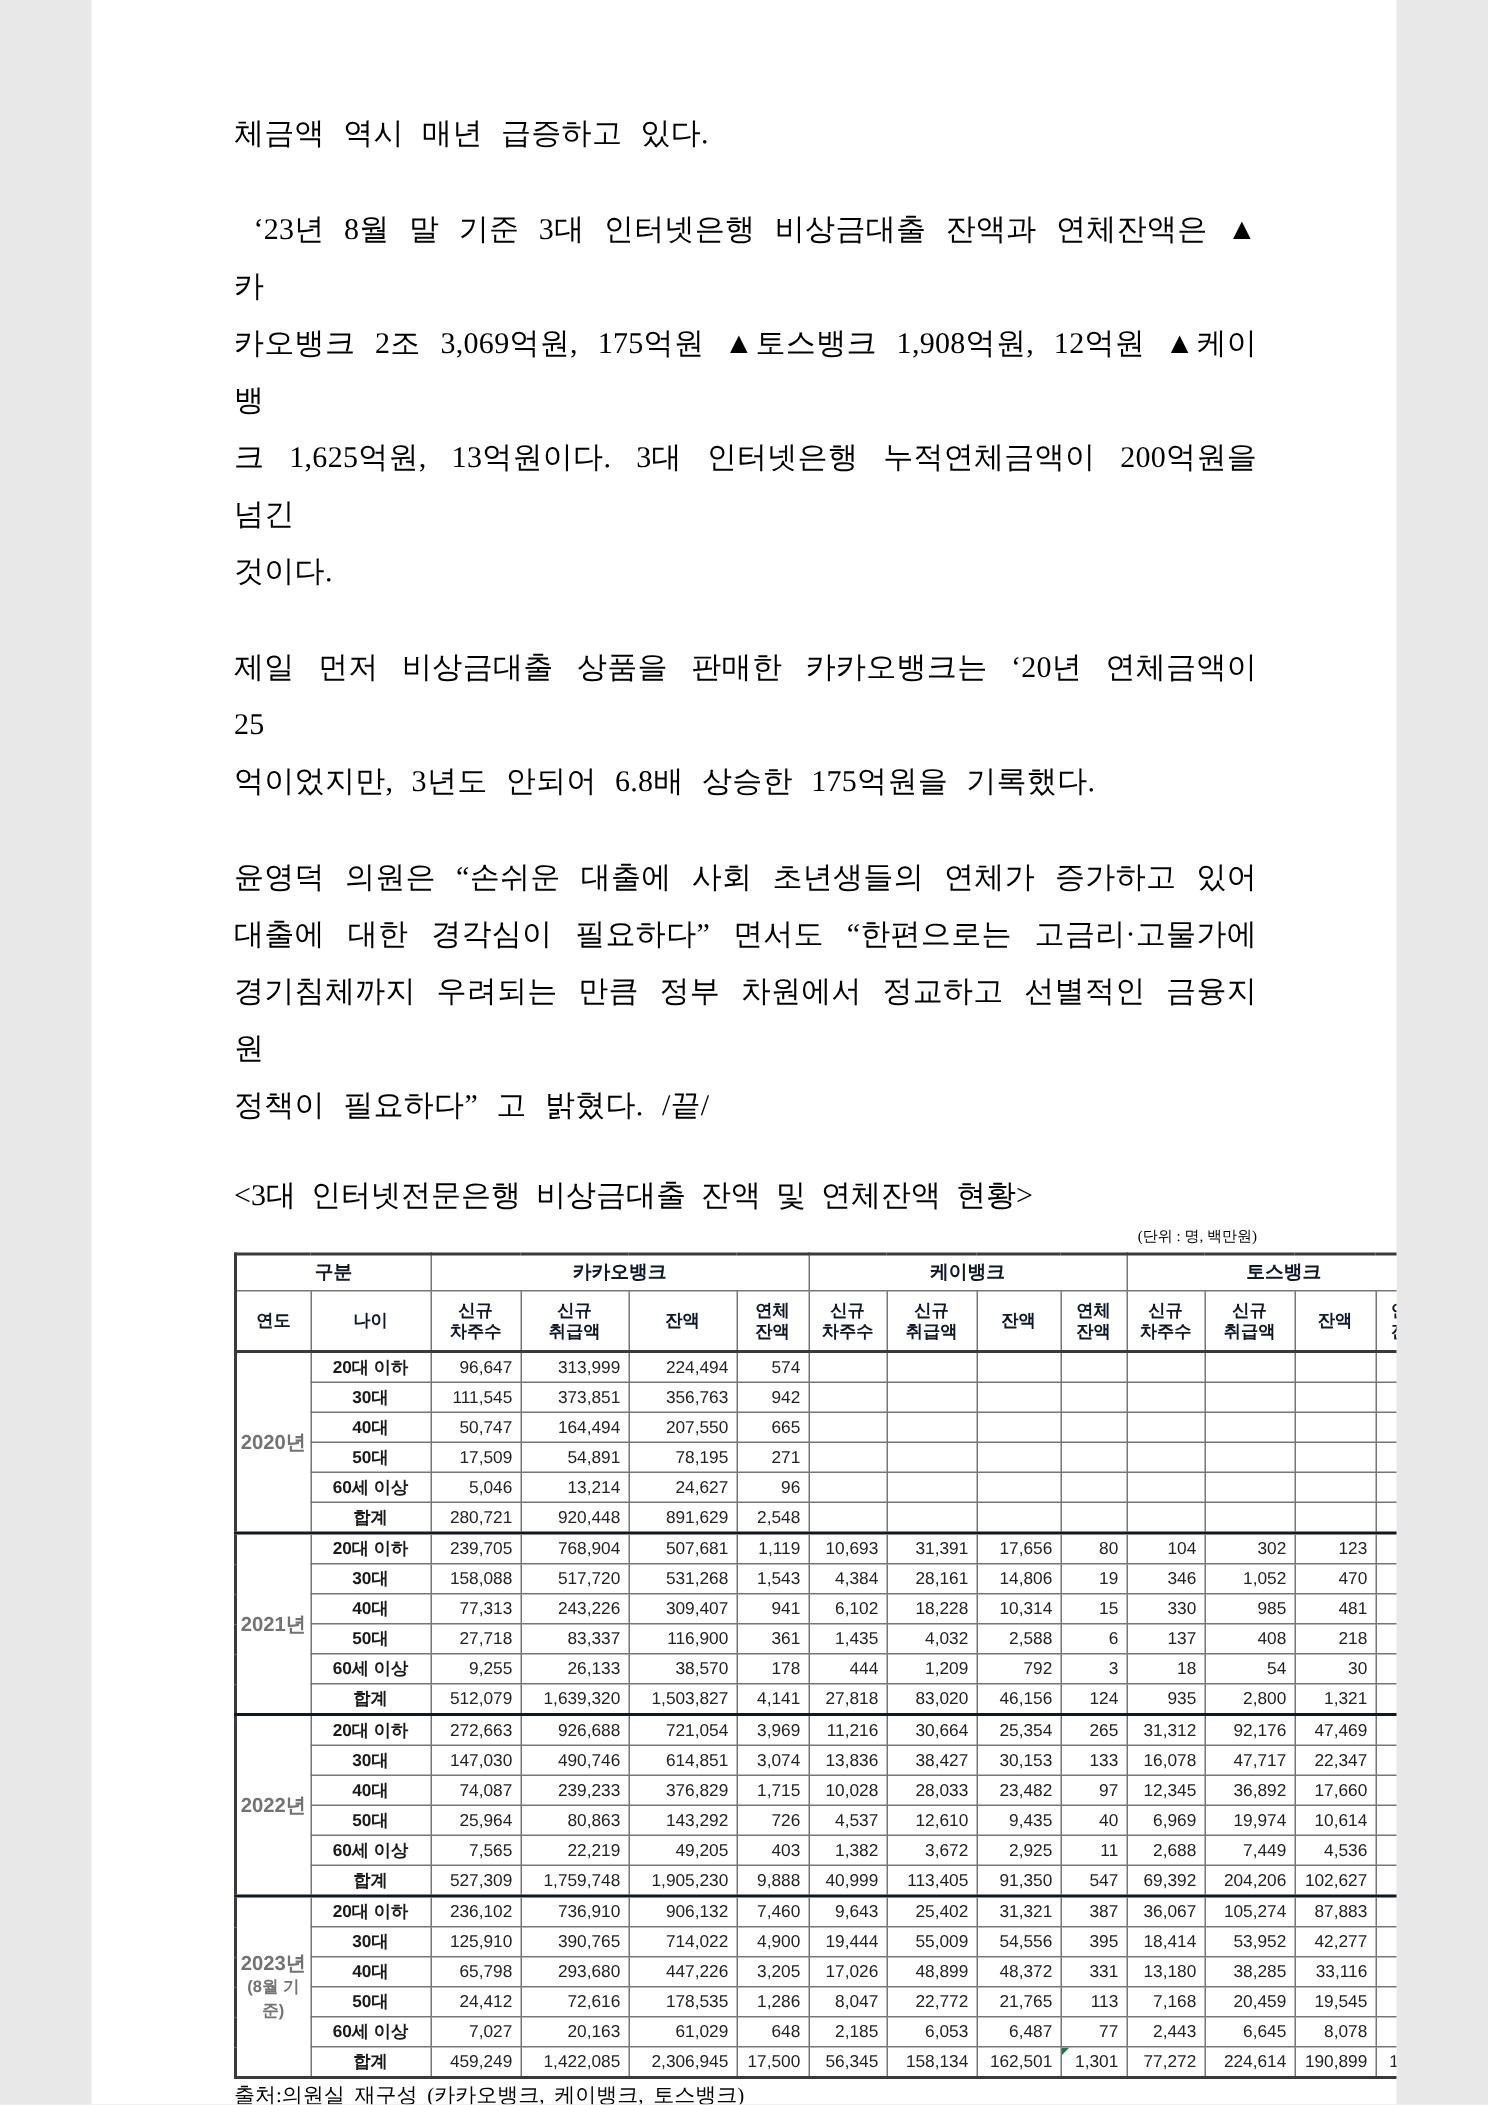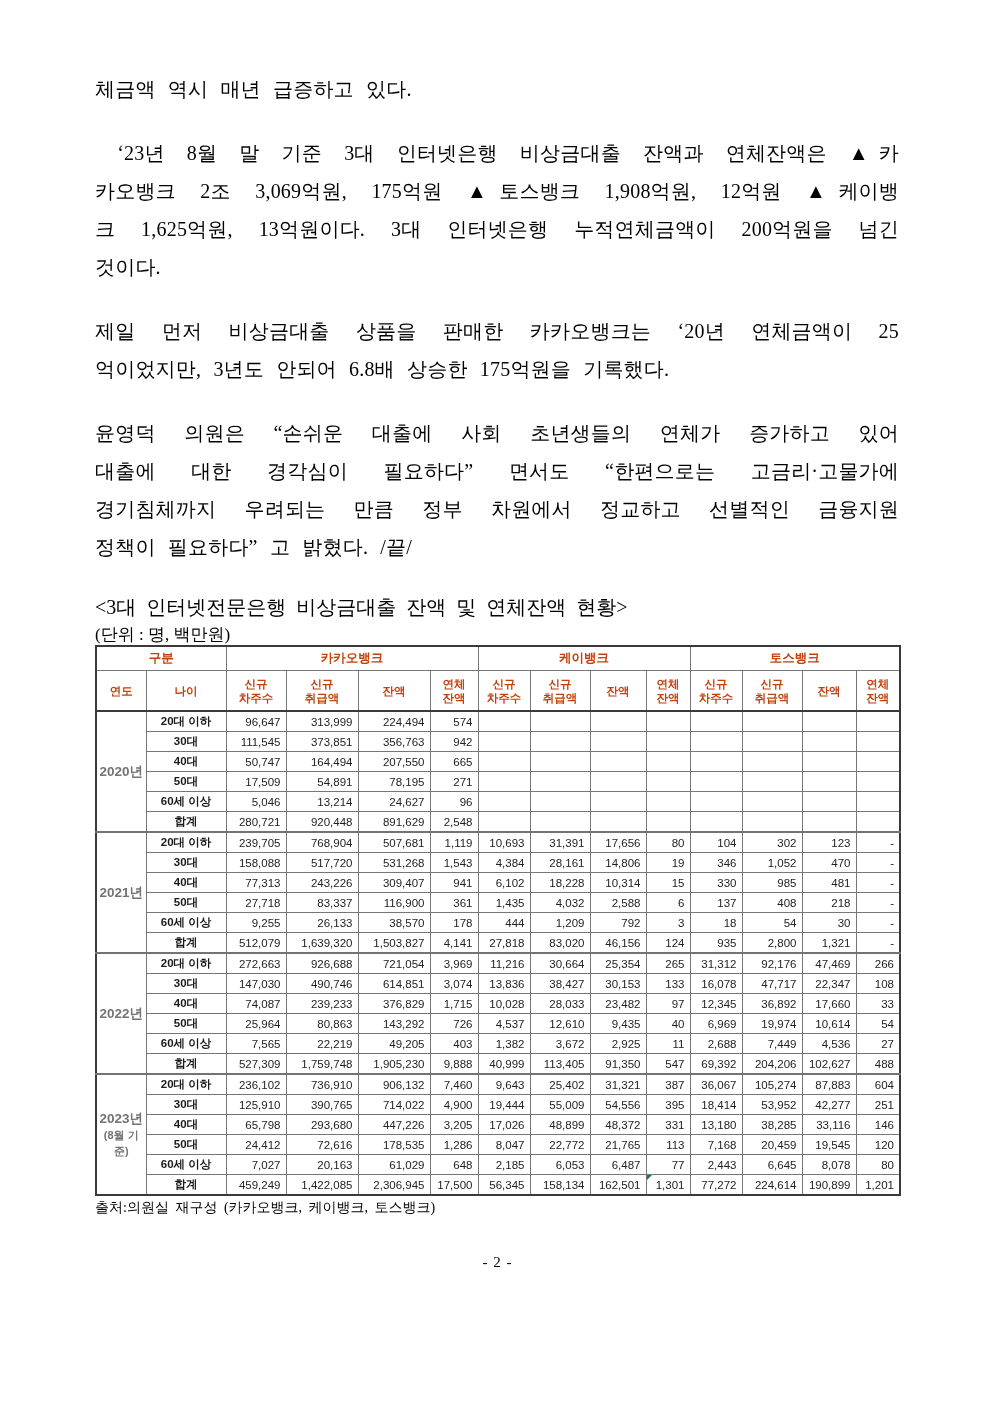--- a/index.html
+++ b/index.html
@@ -1,51 +1,51 @@
 <!DOCTYPE html>
 <html lang="ko"><head>
 <meta charset="utf-8">
 <style>
   html,body { margin:0; padding:0; background:#e8e8e8; }
   .page {
-    width:992px; height:1403px; margin:0 auto; background:#ffffff;
+    width:870px; height:1403px; margin:0 auto; background:#ffffff;
     position:relative; box-sizing:border-box;
     padding:70px 93px 16px 95px; overflow:hidden;
     font-family:"Liberation Serif","DejaVu Serif",serif; color:#000;
   }
   .para { margin:0 0 26px 0; }
   .bline { font-size:20px; line-height:38px; word-spacing:7px; letter-spacing:0.2px; }
   .just { text-align:justify; text-align-last:justify; }
   .end  { text-align:left; text-align-last:left; }
 
   .table-title { text-align:left; font-size:20px; line-height:30px; margin:4px 0 4px 0; word-spacing:5px; }
-  .unit-note   { font-size:17px; line-height:17px; margin:0 0 2px 0; }
+  .unit-note   { text-align:right; font-size:10px; line-height:17px; margin:0 0 2px 0; }
 
   table.loan {
     width:806px; border-collapse:collapse; table-layout:fixed;
     font-family:"Liberation Sans","DejaVu Sans",sans-serif;
     border:2px solid #3a3a3a;
   }
   table.loan th, table.loan td { border:1px solid #767676; overflow:hidden; }
-  table.loan thead th { font-weight:bold; color:#c2410c; background:#fff; text-align:center; }
+  table.loan thead th { font-weight:bold; color:#0f172a; background:#fff; text-align:center; }
   table.loan thead tr.r1 th { height:21px; font-size:12.5px; }
   table.loan thead tr.r2 th { height:37px; font-size:11.5px; line-height:14px; white-space:pre-line; }
   table.loan thead tr.r2 th { border-bottom:2px solid #3a3a3a; }
   table.loan tbody td {
     height:19px; font-size:11.5px; color:#222;
     text-align:right; padding:0 5px 0 0;
   }
   table.loan tbody th.age {
     font-size:11.5px; font-weight:bold; text-align:center; color:#1a1a1a;
   }
   table.loan tbody th.year {
     font-size:13.5px; font-weight:bold; text-align:center; color:#737373; line-height:16px;
   }
   table.loan tbody th.year .ysub { font-size:11px; font-weight:bold; }
-  table.loan tbody tr.blk th, table.loan tbody tr.blk td { border-top:2px solid #737373; }
+  table.loan tbody tr.blk th, table.loan tbody tr.blk td { border-top:2px solid #0f172a; }
   td.err { position:relative; }
   td.err::before {
     content:""; position:absolute; top:0; left:0; width:0; height:0;
     border-top:5px solid #1d7c3e; border-right:5px solid transparent;
   }
   .source-note { font-size:14px; line-height:20px; margin-top:2px; word-spacing:3px; }
   .page-num { text-align:center; font-size:15px; margin-top:36px; word-spacing:2px; }
 </style>
 </head>
 <body>

